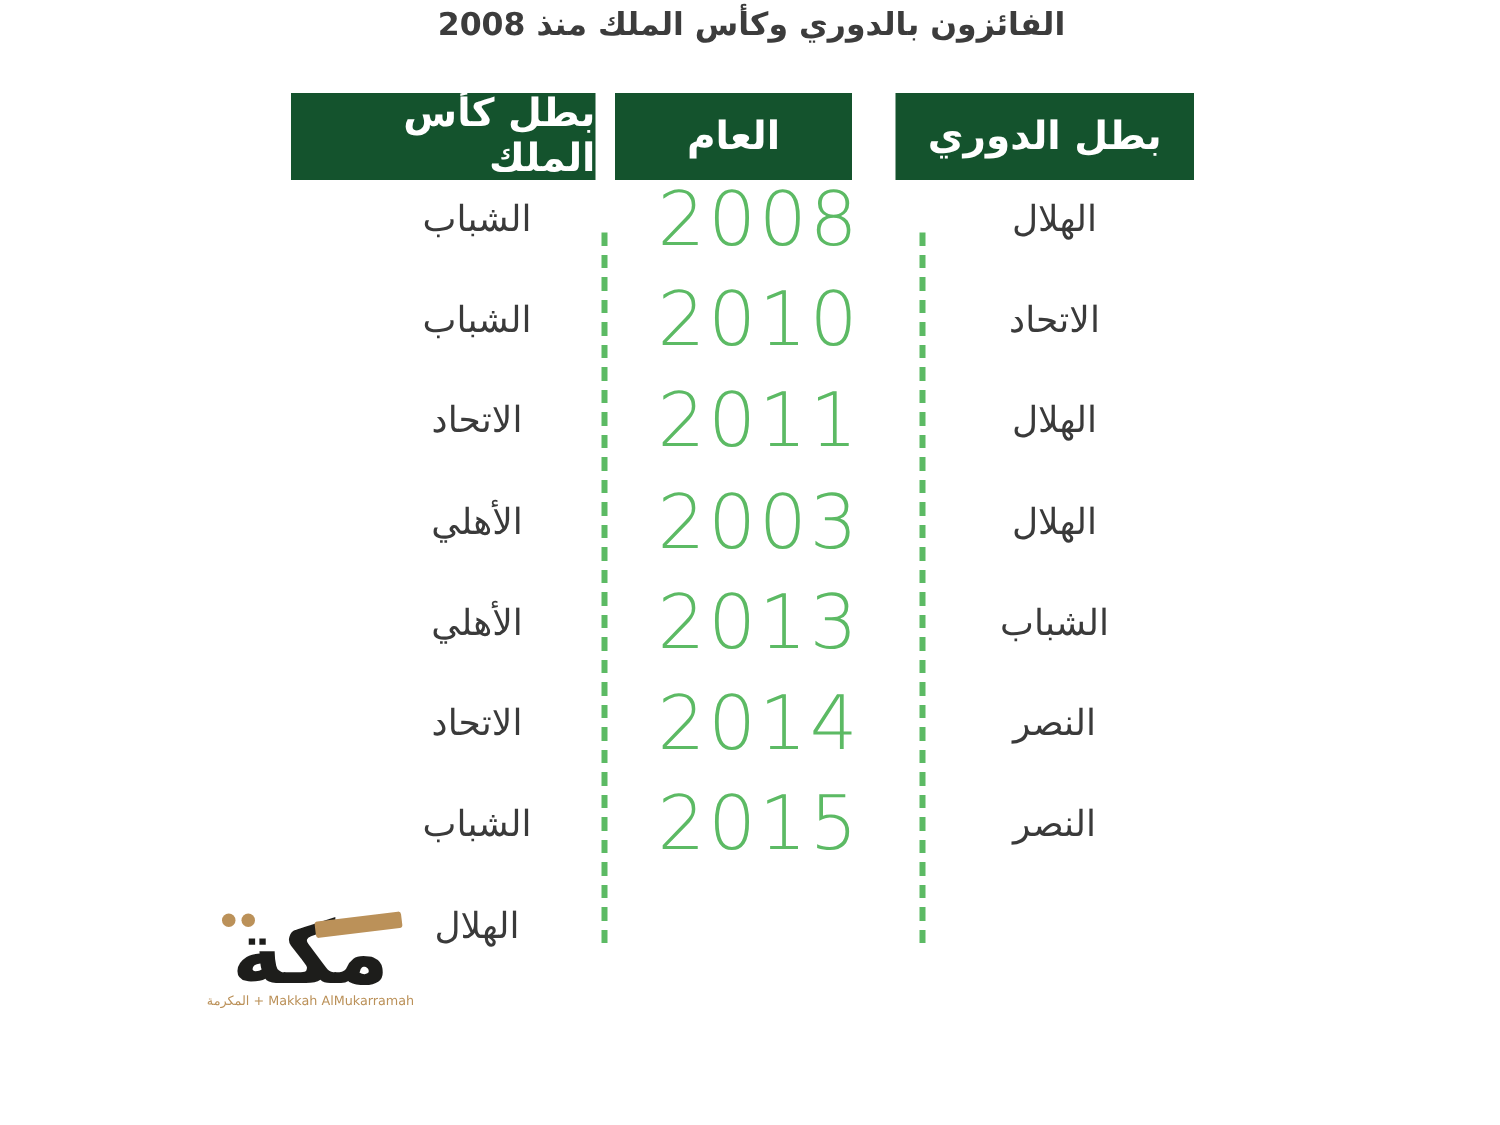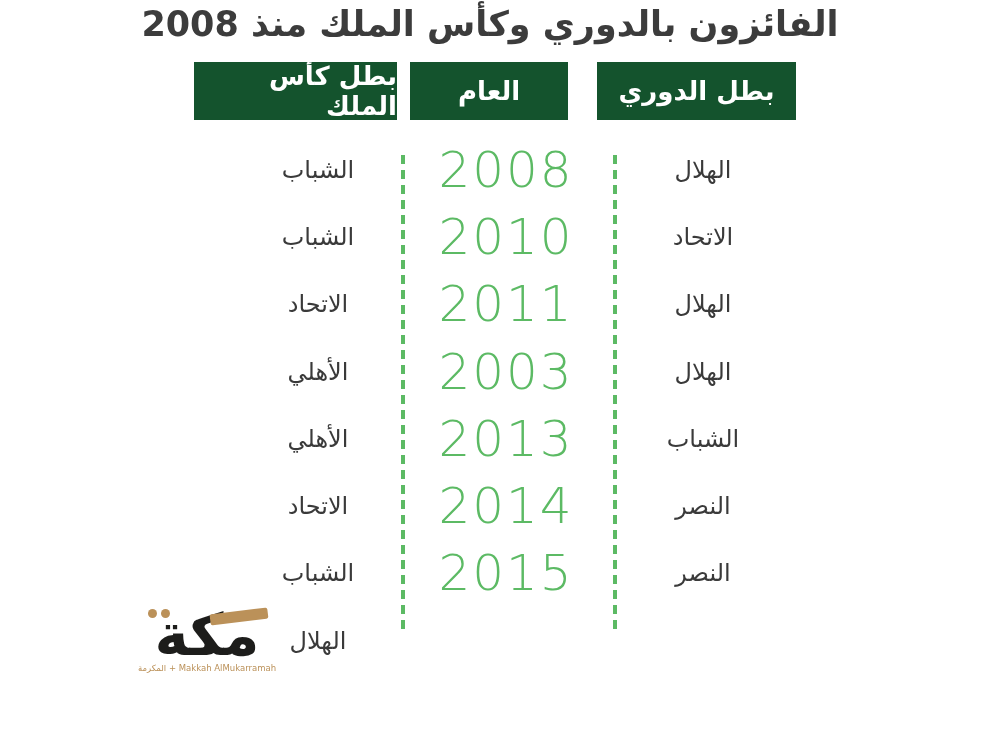--- a/index.html
+++ b/index.html
@@ -1,38 +1,38 @@
 <!DOCTYPE html>
 <html lang="ar"><head>
 <meta charset="utf-8">
 <style>
   html,body{margin:0;padding:0;background:#e9e9e9;}
   .canvas{
     position:relative;width:1000px;height:750px;background:#ffffff;
     overflow:hidden;font-family:"DejaVu Sans",sans-serif;margin:0 auto;
   }
   .title{
-    position:absolute;top:4px;left:0;width:980px;text-align:center;
-    direction:rtl;font-size:35px;font-weight:bold;color:#3c3c3c;letter-spacing:0;
+    position:absolute;top:4px;left:11px;width:980px;text-align:center;
+    direction:rtl;font-size:21px;font-weight:bold;color:#3c3c3c;letter-spacing:0;
   }
   .hdr{
     position:absolute;top:62px;height:58px;background:#14532d;color:#ffffff;
     font-weight:bold;font-size:26px;display:flex;align-items:center;
     justify-content:center;direction:rtl;
   }
   .hdr-cup{left:194px;width:203px;}
   .hdr-year{left:410px;width:158px;}
   .hdr-league{left:597px;width:199px;}
   .divider{
     position:absolute;top:155px;height:478px;width:4px;
     background:repeating-linear-gradient(to bottom,#5cba64 0 9px,transparent 9px 15px);
   }
   .divider-left{left:401px;}
   .divider-right{left:613px;}
-  .col{position:absolute;top:136px;}
+  .col{position:absolute;top:112px;}
   .col-cup{left:218px;width:200px;}
   .col-year{left:406px;width:200px;}
   .col-league{left:603px;width:200px;}
   .cell{
     height:67.3px;display:flex;align-items:center;justify-content:center;direction:rtl;
   }
   .team{font-size:24px;color:#3a3a3a;}
   .year{
     font-size:50px;color:#5cba64;font-weight:300;letter-spacing:2px;direction:ltr;
   }

